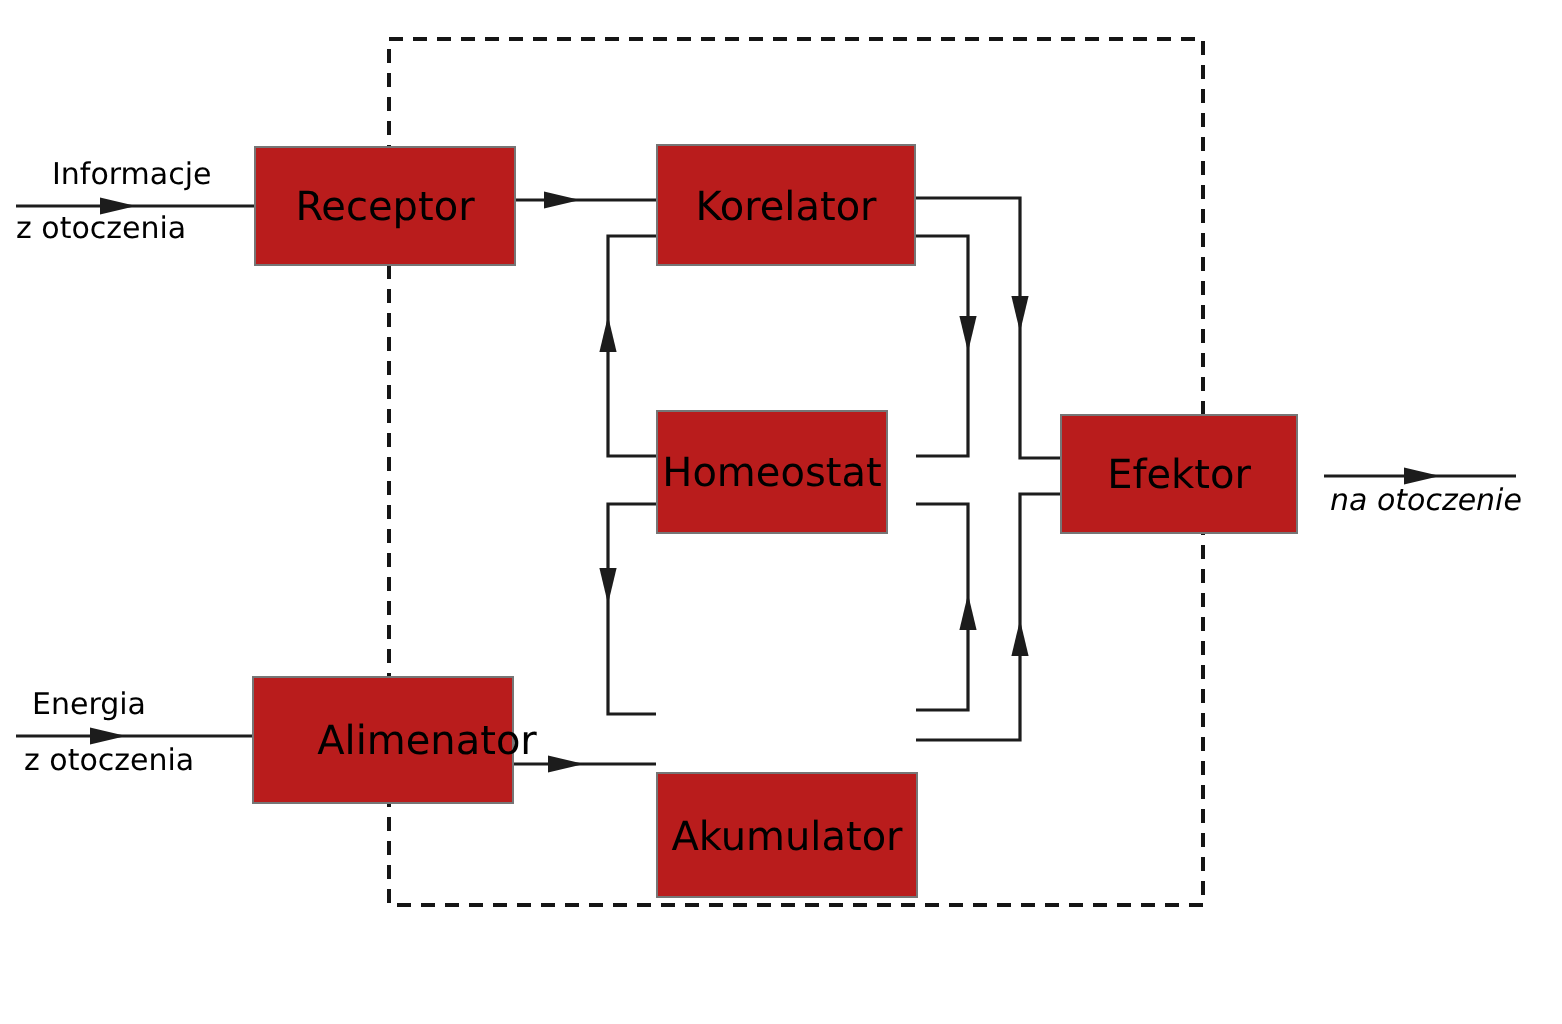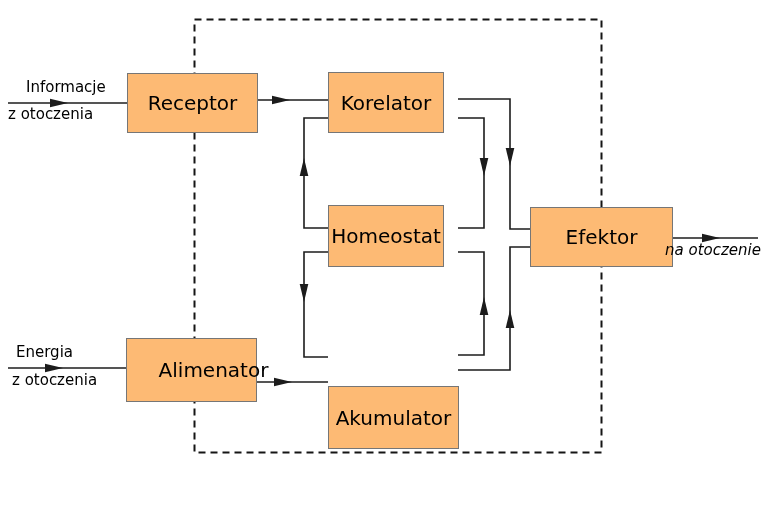--- a/index.html
+++ b/index.html
@@ -15,35 +15,35 @@
     font-family: "DejaVu Sans", "Liberation Sans", sans-serif;
     overflow: hidden;
   }
   svg.layer {
     position: absolute;
     left: 0;
     top: 0;
   }
   .box {
     position: absolute;
-    background: #fdba74;
+    background: #b91c1c;
     border: 1px solid #767676;
     display: flex;
     align-items: center;
     justify-content: center;
     font-size: 20px;
     color: #000000;
     box-sizing: border-box;
   }
   #box-receptor   { left: 127px; top: 73px;  width: 131px; height: 60px; }
-  #box-korelator  { left: 328px; top: 72px;  width: 116px; height: 61px; }
+  #box-korelator  { left: 328px; top: 72px;  width: 130px; height: 61px; }
   #box-homeostat  { left: 328px; top: 205px; width: 116px; height: 62px; }
   #box-akumulator { left: 328px; top: 338px; width: 131px; height: 63px; margin-top: 48px; }
   #box-alimenator { left: 126px; top: 338px; width: 131px; height: 64px; padding-left: 44px; }
-  #box-efektor    { left: 530px; top: 207px; width: 143px; height: 60px; text-align: right; }
+  #box-efektor    { left: 530px; top: 207px; width: 119px; height: 60px; text-align: right; }
   .ext-label {
     position: absolute;
     font-size: 15px;
     color: #000000;
     white-space: nowrap;
     line-height: 17px;
   }
   #lbl-info-1    { left: 26px;  top: 79px;  }
   #lbl-info-2    { left: 8px;   top: 106px; }
   #lbl-energia-1 { left: 16px;  top: 344px; text-align: center; }

